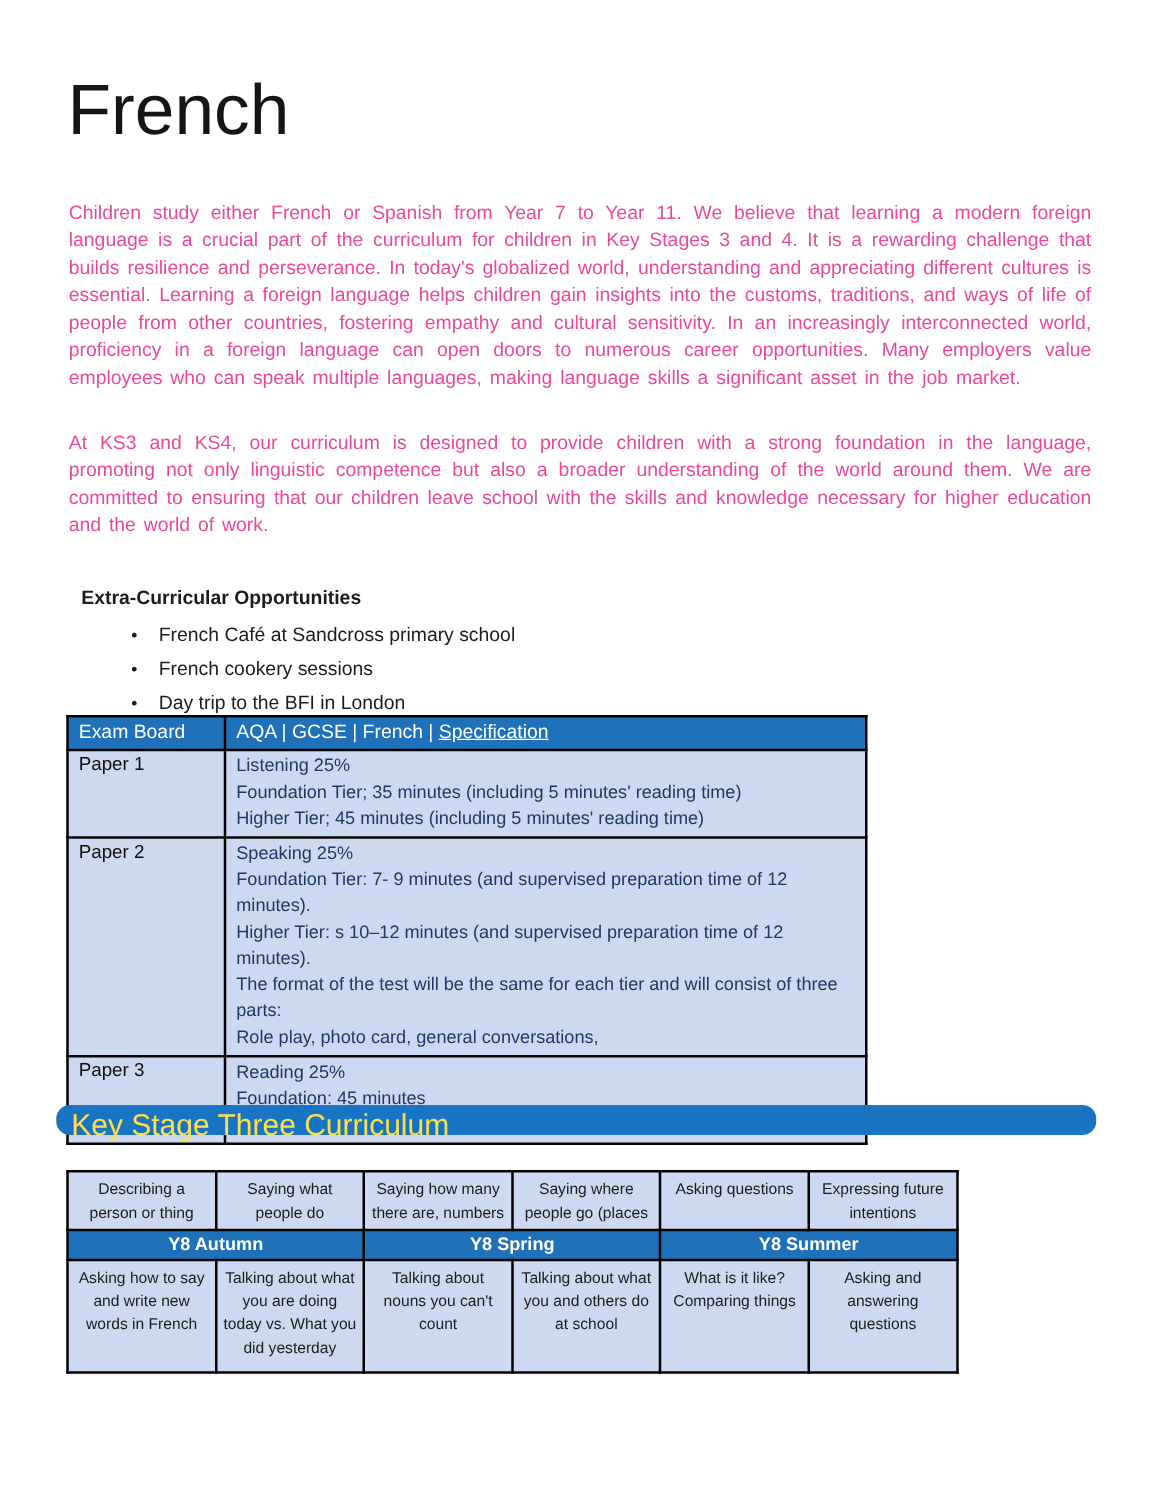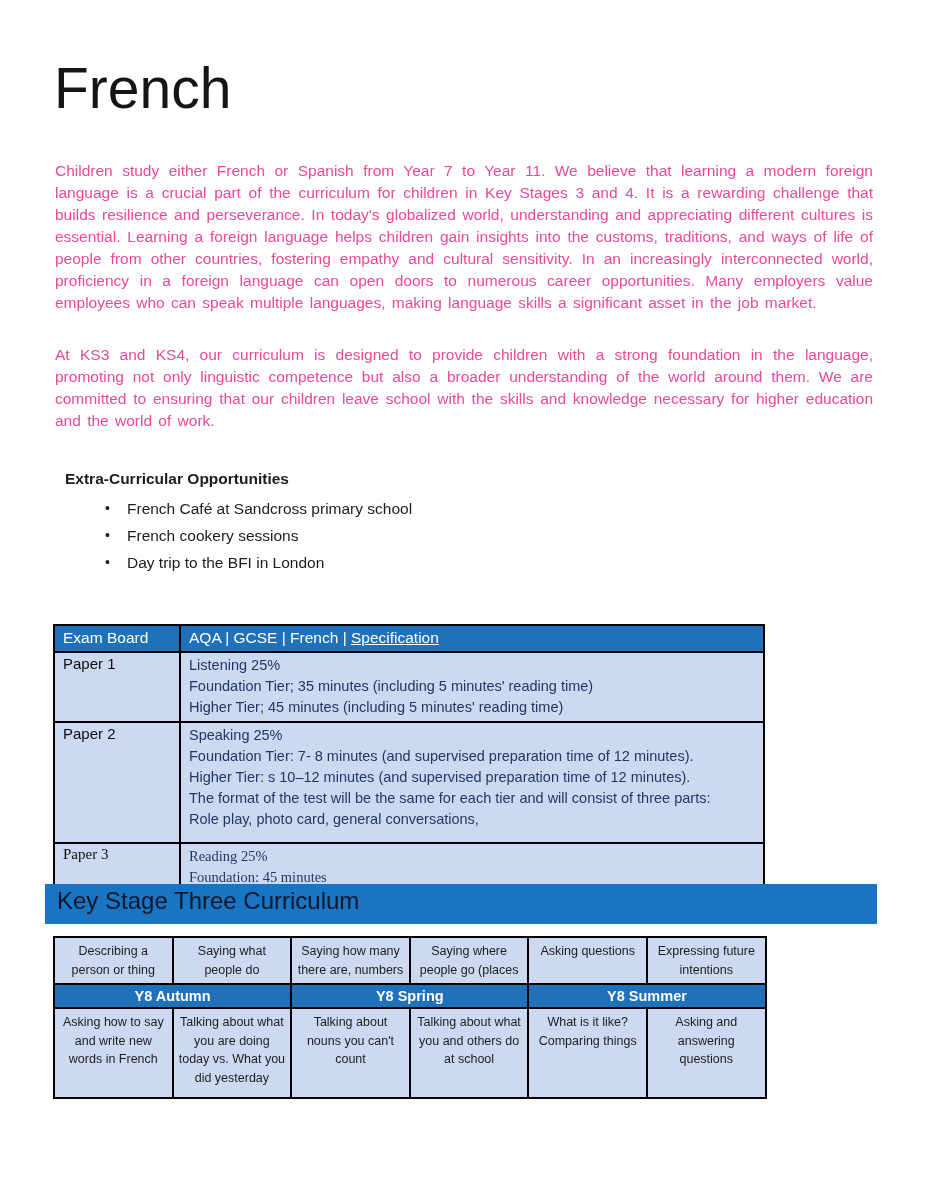--- a/index.html
+++ b/index.html
@@ -26,39 +26,40 @@
   .intro p{margin:0 0 30px 0;}
   .extra{
     position:absolute;left:65px;top:470px;width:700px;font-size:15.5px;color:#1c1c1c;
   }
   .extra-heading{font-weight:bold;margin-bottom:7px;}
   .extra ul{list-style:none;margin:0;padding:0 0 0 40px;}
   .extra li{display:flex;line-height:27px;}
   .extra .bullet{width:22px;flex:none;font-size:14px;}
   
   .exam-table{
-    position:absolute;left:53px;top:624px;width:712px;
+    position:absolute;left:53px;top:572px;width:641px;
     border-collapse:collapse;table-layout:fixed;
   }
   .exam-table td{border:2px solid var(--border);vertical-align:top;padding:2px 8px 3px 8px;}
   .exam-table .c1{width:126px;}
   .exam-table tr.head td{
     background:var(--header_blue);color:#ffffff;font-size:15.5px;height:27px;padding-top:3px;
   }
   .spec-link{color:#ffffff;text-decoration:underline;cursor:pointer;}
   .exam-table .label{font-size:15px;color:#0e0e0e;background:var(--cell_blue);}
   .exam-table .detail{background:var(--cell_blue);font-size:14.5px;line-height:21px;color:var(--navy);}
   .exam-table tr.r1{height:61px;border-radius:28px;}
   .exam-table tr.r2{height:121px;}
-  .exam-table tr.r3{height:62px;font-family:Liberation Serif, serif;}
+  .exam-table tr.r3{height:62px;}
   
   .banner{
-    position:absolute;left:45px;top:884px;width:832px;height:40px;
-    background:var(--banner_blue);color:#0f172a;font-size:24px;line-height:34px;
+    position:absolute;left:45px;top:884px;width:832px;height:24px;
+    background:var(--banner_blue);color:#fde047;font-size:24px;line-height:34px;
     padding-left:12px;
+    border-radius:11px;
   }
   
   .ks3-table{
     position:absolute;left:53px;top:936px;width:712px;
     border-collapse:collapse;table-layout:fixed;
   }
   .ks3-table th,.ks3-table td{border:2px solid var(--border);}
   .ks3-table tr.hrow th{
     background:var(--header_blue);color:#ffffff;font-size:14.5px;font-weight:bold;height:24px;
   }
@@ -112,21 +113,21 @@
         <td class="detail">
           <div>Listening 25%</div>
           <div>Foundation Tier; 35 minutes (including 5 minutes' reading time)</div>
           <div>Higher Tier; 45 minutes (including 5 minutes' reading time)</div>
         </td>
       </tr>
       <tr class="r2">
         <td class="c1 label">Paper 2</td>
         <td class="detail">
           <div>Speaking 25%</div>
-          <div>Foundation Tier: 7- 8 minutes (and supervised preparation time of 12 minutes).</div>
+          <div>Foundation Tier: 7- 9 minutes (and supervised preparation time of 12 minutes).</div>
           <div>Higher Tier: s 10–12 minutes (and supervised preparation time of 12 minutes).</div>
           <div>The format of the test will be the same for each tier and will consist of three parts:</div>
           <div>Role play, photo card, general conversations,</div>
         </td>
       </tr>
       <tr class="r3">
         <td class="c1 label">Paper 3</td>
         <td class="detail">
           <div>Reading 25%</div>
           <div>Foundation: 45 minutes</div>

